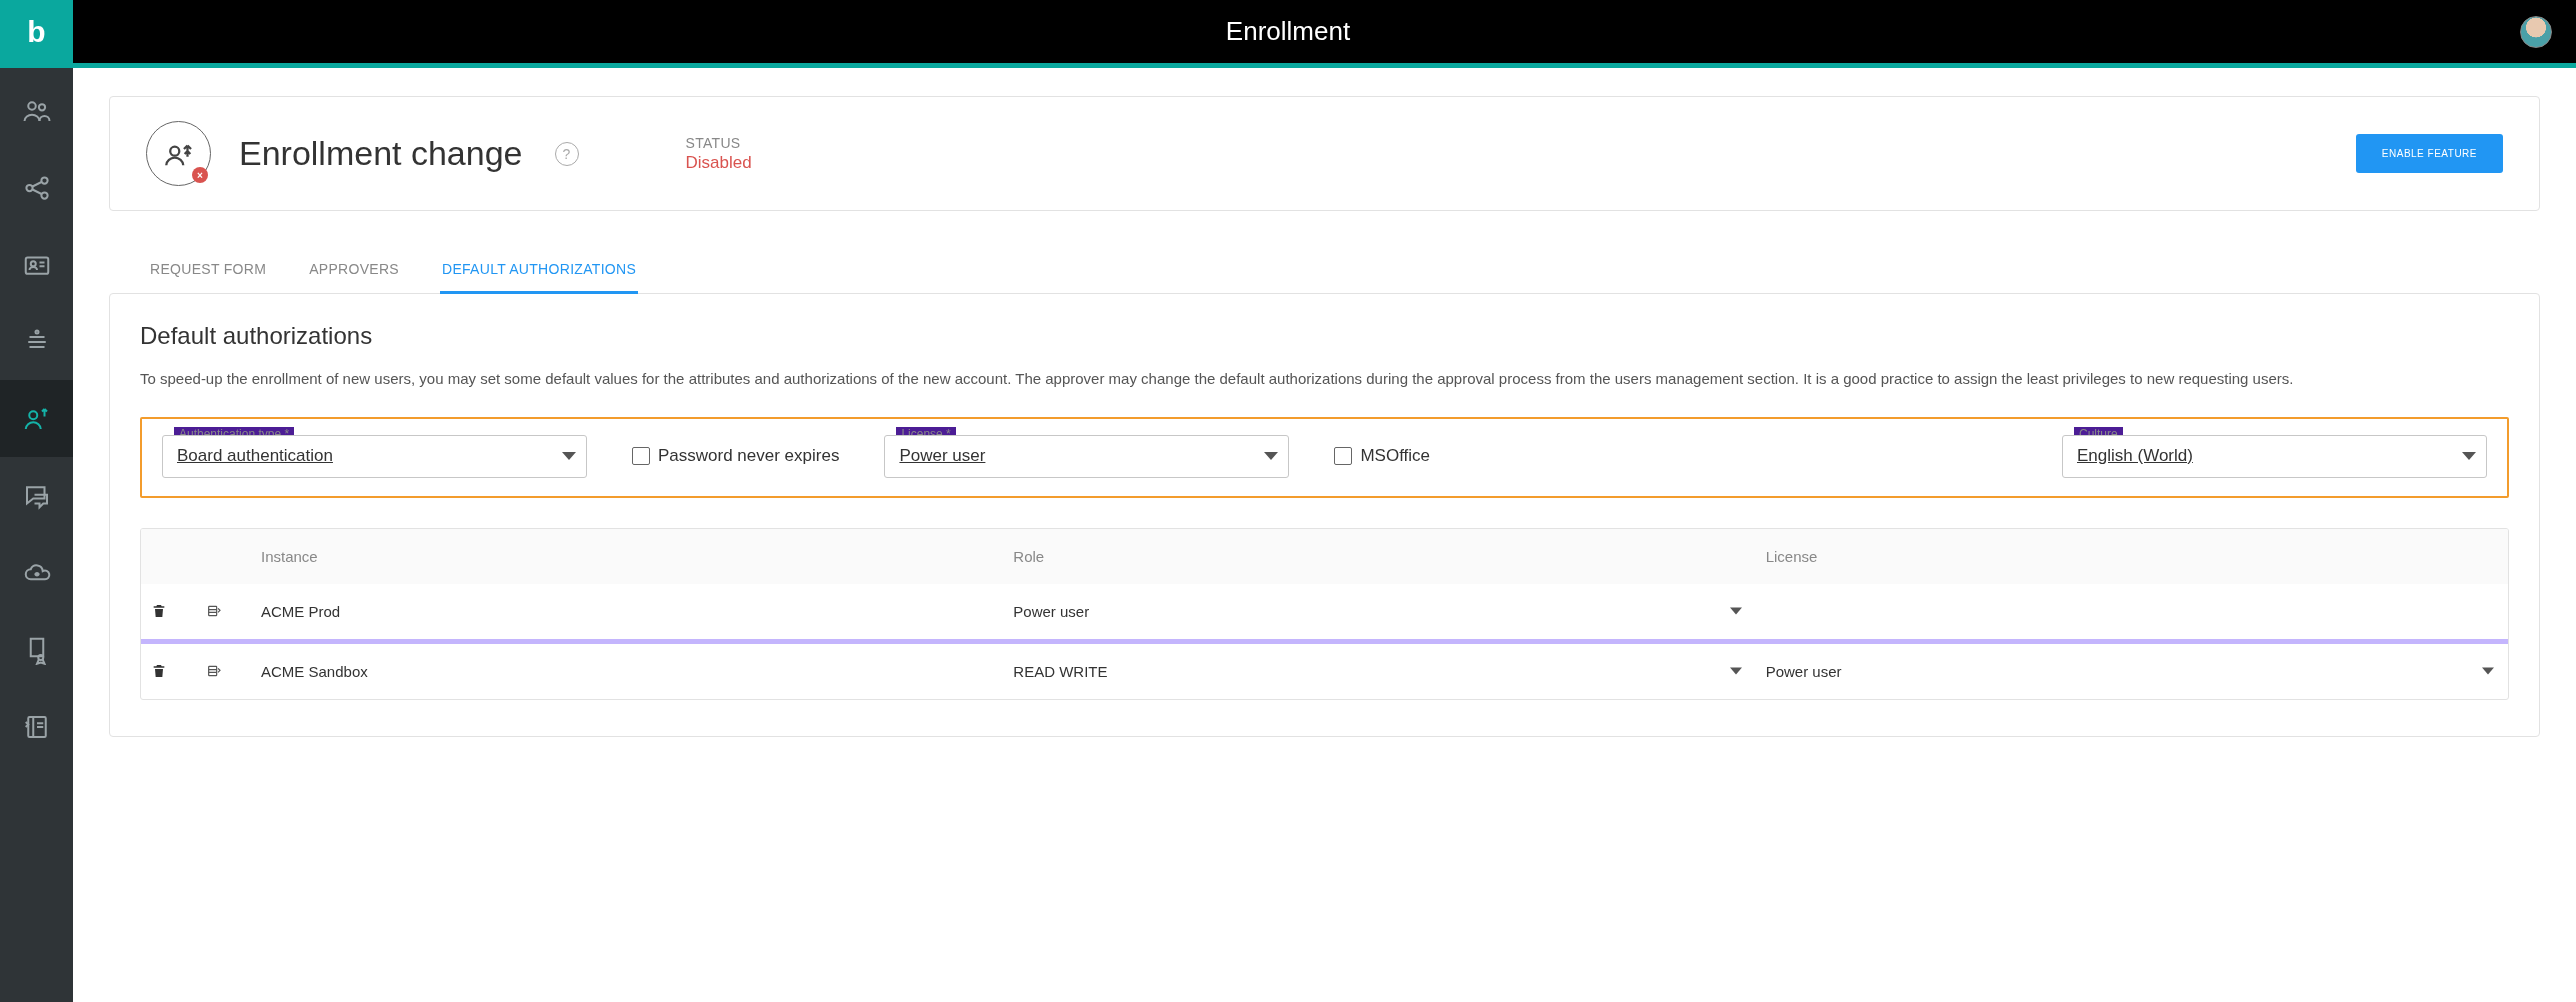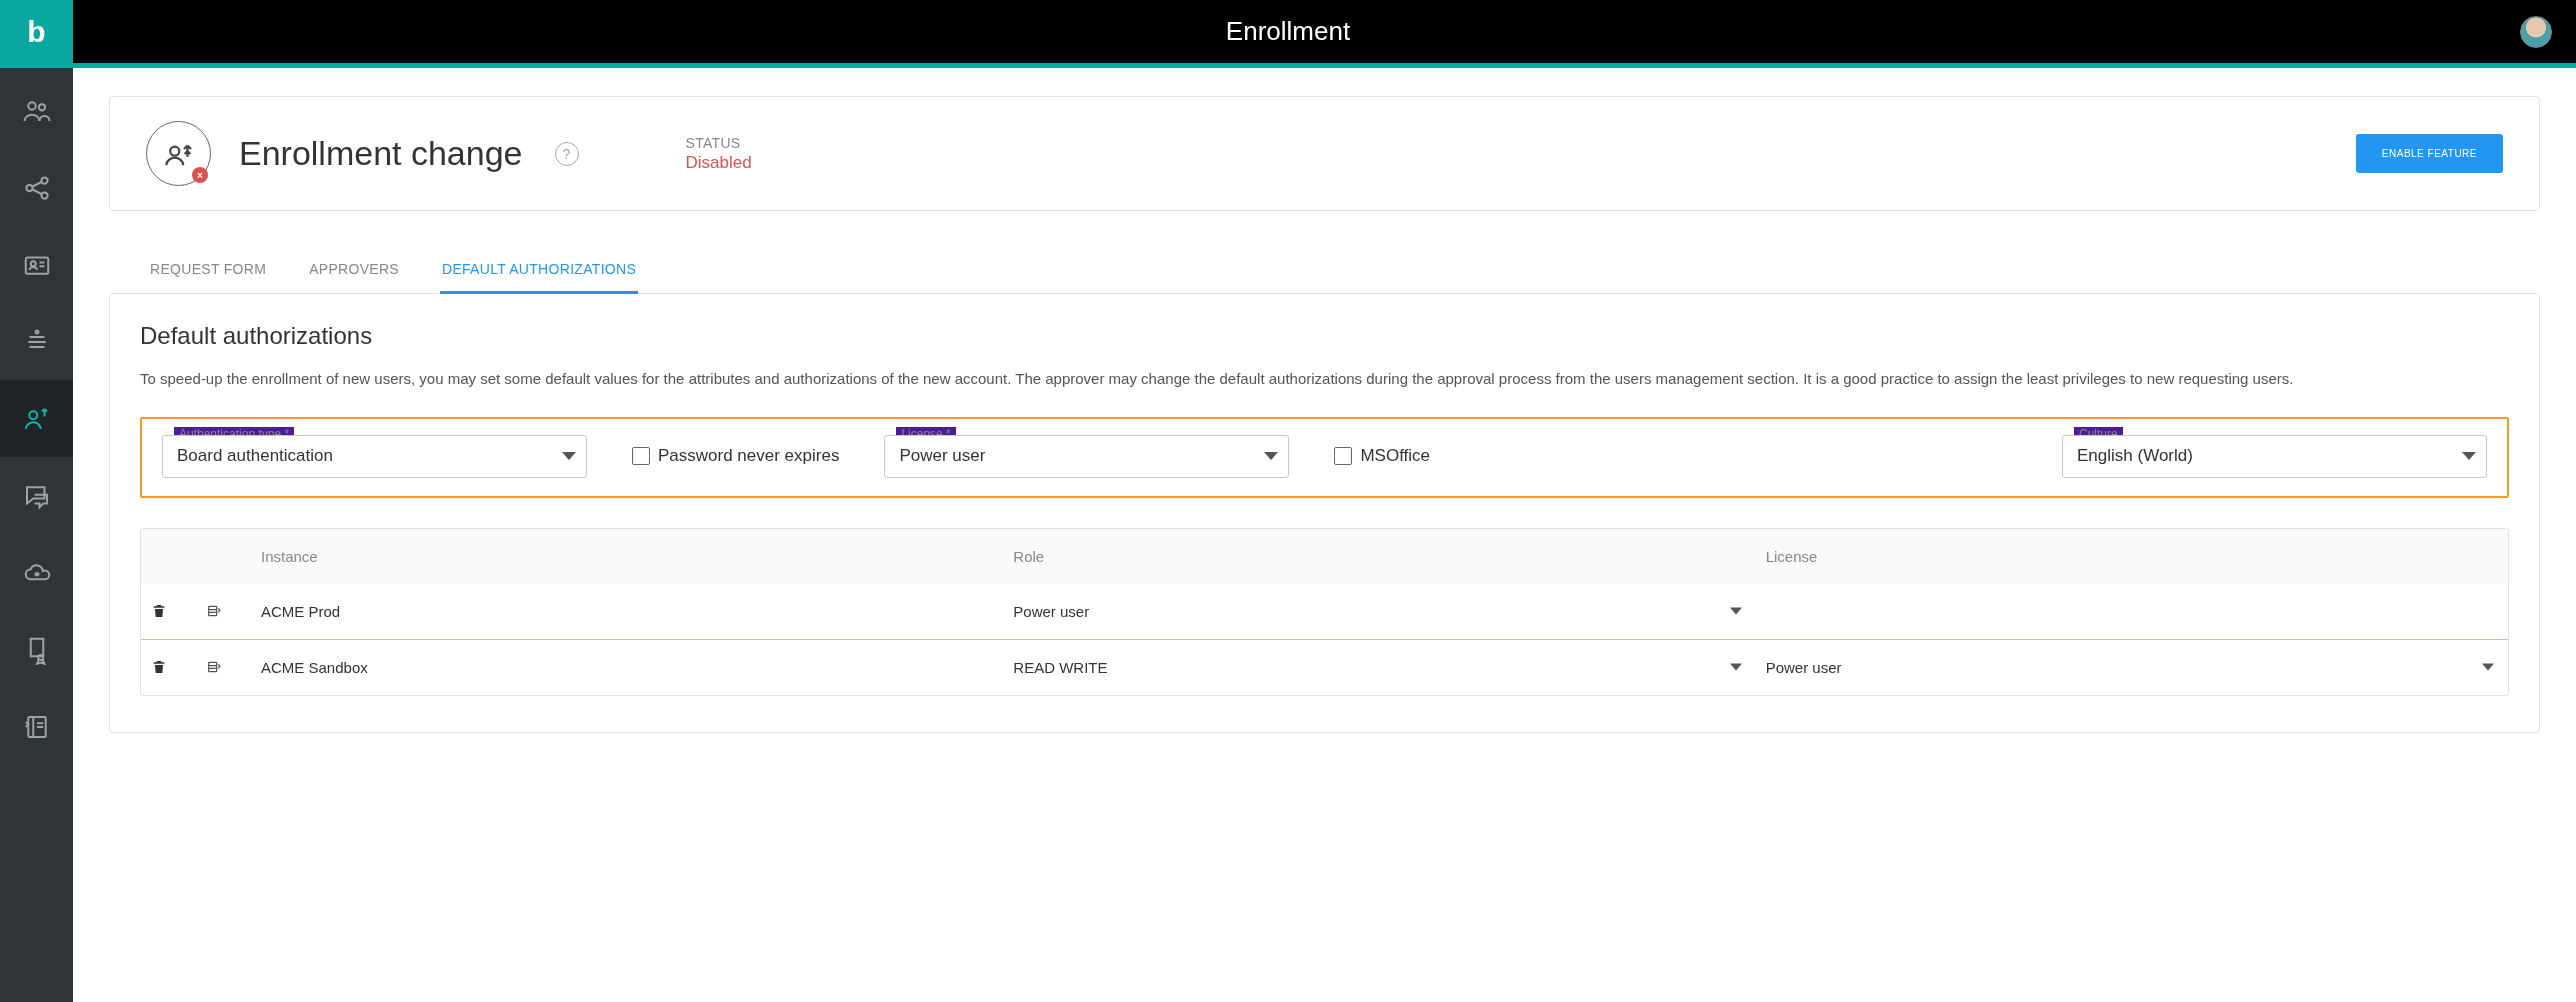--- a/index.html
+++ b/index.html
@@ -196,20 +196,21 @@
     border: 1px solid #c7c7c7;
     border-radius: 3px;
     height: 43px;
     padding: 0 39px 0 14px;
     font-size: 17px;
     display: flex;
     align-items: center;
     position: relative;
     background:#fff;
     cursor: pointer;
+    text-decoration: underline;
   }
   .select-box .caret {
     position: absolute;
     right: 10px; top: 50%;
     transform: translateY(-50%);
     width: 0; height: 0;
     border-left: 7px solid transparent;
     border-right: 7px solid transparent;
     border-top: 8px solid #555;
   }
@@ -235,21 +236,21 @@
   
   .tbl {
     border: 1px solid #e2e2e2;
     border-radius: 3px;
     overflow: hidden;
   }
   .tbl-row {
     display: grid;
     grid-template-columns: 55px 55px 1fr 1fr 1fr;
     align-items: center;
-    border-top: 1px solid #c4b5fd;
+    border-top: 5px solid #c4b5fd;
     font-size: 15px;
   }
   .tbl-row:first-child { border-top: none; }
   .tbl-header {
     background: #fafafa;
     color: #888;
     font-size: 15px;
   }
   .tbl-cell { padding: 19px 10px; display:flex; align-items:center; gap:6px; }
   .tbl-cell.role, .tbl-cell.license { position: relative; padding-right: 34px; }

